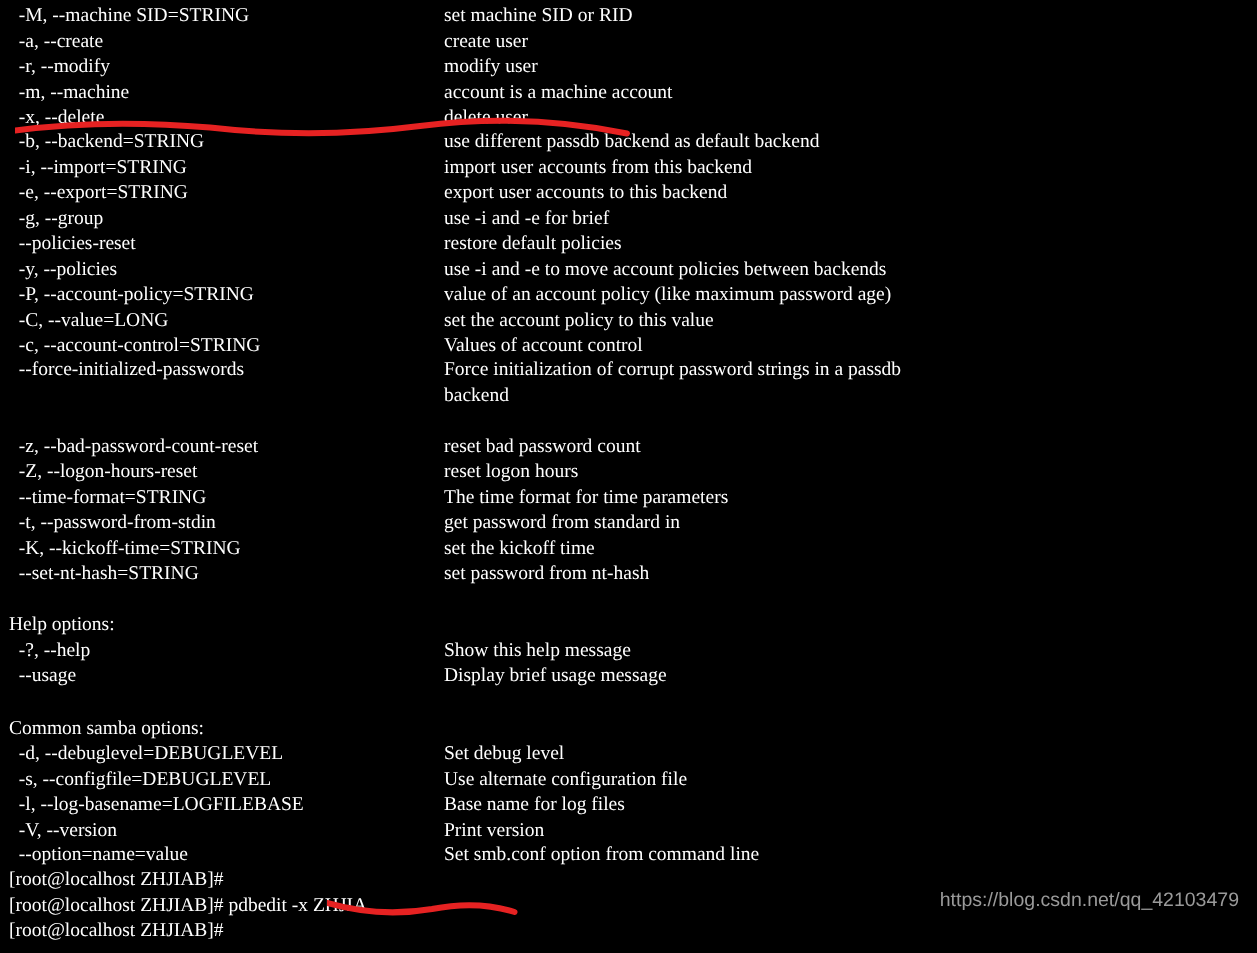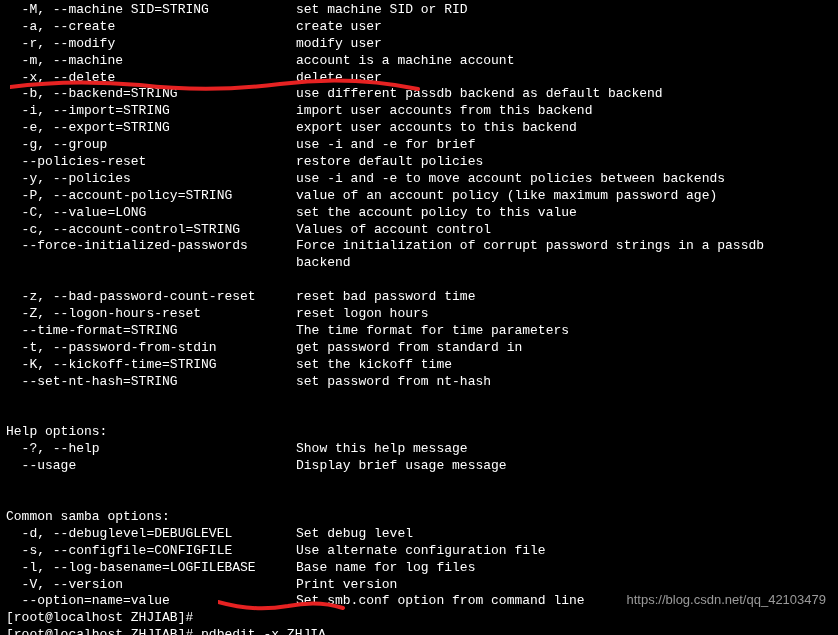--- a/index.html
+++ b/index.html
@@ -8,24 +8,24 @@
       color: #fff;
       font-family: "Courier New", monospace;
       font-size: 13px;
       line-height: 1.3;
       width: 838px;
       height: 635px;
       padding: 2px 0 0 6px;
       position: relative;
       overflow: hidden;
     }
-    .line { white-space: pre; }
+    .line { white-space: pre; font-family: Liberation Serif, serif; }
     .option { display: inline-block; width: 290px; }
     .desc { display: inline-block; }
-    .section-h { margin-top: 17px; }
+    .section-h { margin-top: 1px; }
     .prompt-area { margin-top: 0; }
     .watermark {
       position: absolute;
       right: 12px;
       bottom: 26px;
       color: #9a9a9a;
       font-family: Arial, sans-serif;
       font-size: 13px;
     }
     .annot {
@@ -47,42 +47,42 @@
     <div class="line"><span class="option">  -e, --export=STRING</span><span class="desc">export user accounts to this backend</span></div>
     <div class="line"><span class="option">  -g, --group</span><span class="desc">use -i and -e for brief</span></div>
     <div class="line"><span class="option">  --policies-reset</span><span class="desc">restore default policies</span></div>
     <div class="line"><span class="option">  -y, --policies</span><span class="desc">use -i and -e to move account policies between backends</span></div>
     <div class="line"><span class="option">  -P, --account-policy=STRING</span><span class="desc">value of an account policy (like maximum password age)</span></div>
     <div class="line"><span class="option">  -C, --value=LONG</span><span class="desc">set the account policy to this value</span></div>
     <div class="line"><span class="option">  -c, --account-control=STRING</span><span class="desc">Values of account control</span></div>
     <div class="line"><span class="option">  --force-initialized-passwords</span><span class="desc">Force initialization of corrupt password strings in a passdb</span></div>
     <div class="line"><span class="option"> </span><span class="desc">backend</span></div>
     <div class="line"><span class="option"> </span><span class="desc"></span></div>
-    <div class="line"><span class="option">  -z, --bad-password-count-reset</span><span class="desc">reset bad password time</span></div>
+    <div class="line"><span class="option">  -z, --bad-password-count-reset</span><span class="desc">reset bad password count</span></div>
     <div class="line"><span class="option">  -Z, --logon-hours-reset</span><span class="desc">reset logon hours</span></div>
     <div class="line"><span class="option">  --time-format=STRING</span><span class="desc">The time format for time parameters</span></div>
     <div class="line"><span class="option">  -t, --password-from-stdin</span><span class="desc">get password from standard in</span></div>
     <div class="line"><span class="option">  -K, --kickoff-time=STRING</span><span class="desc">set the kickoff time</span></div>
     <div class="line"><span class="option">  --set-nt-hash=STRING</span><span class="desc">set password from nt-hash</span></div>
   </div>
 
 <div class="line">&nbsp;</div>
 
 <div class="line section-h">Help options:</div>
 <div id="help-opts">
     <div class="line"><span class="option">  -?, --help</span><span class="desc">Show this help message</span></div>
     <div class="line"><span class="option">  --usage</span><span class="desc">Display brief usage message</span></div>
   </div>
 
 <div class="line">&nbsp;</div>
 
 <div class="line section-h">Common samba options:</div>
 <div id="common-opts">
     <div class="line"><span class="option">  -d, --debuglevel=DEBUGLEVEL</span><span class="desc">Set debug level</span></div>
-    <div class="line"><span class="option">  -s, --configfile=CONFIGFILE</span><span class="desc">Use alternate configuration file</span></div>
+    <div class="line"><span class="option">  -s, --configfile=DEBUGLEVEL</span><span class="desc">Use alternate configuration file</span></div>
     <div class="line"><span class="option">  -l, --log-basename=LOGFILEBASE</span><span class="desc">Base name for log files</span></div>
     <div class="line"><span class="option">  -V, --version</span><span class="desc">Print version</span></div>
     <div class="line"><span class="option">  --option=name=value</span><span class="desc">Set smb.conf option from command line</span></div>
   </div>
 
 <div id="prompts" class="prompt-area">
     <div class="line">[root@localhost ZHJIAB]#</div>
     <div class="line">[root@localhost ZHJIAB]# pdbedit -x ZHJIA</div>
     <div class="line">[root@localhost ZHJIAB]#</div>
   </div>

